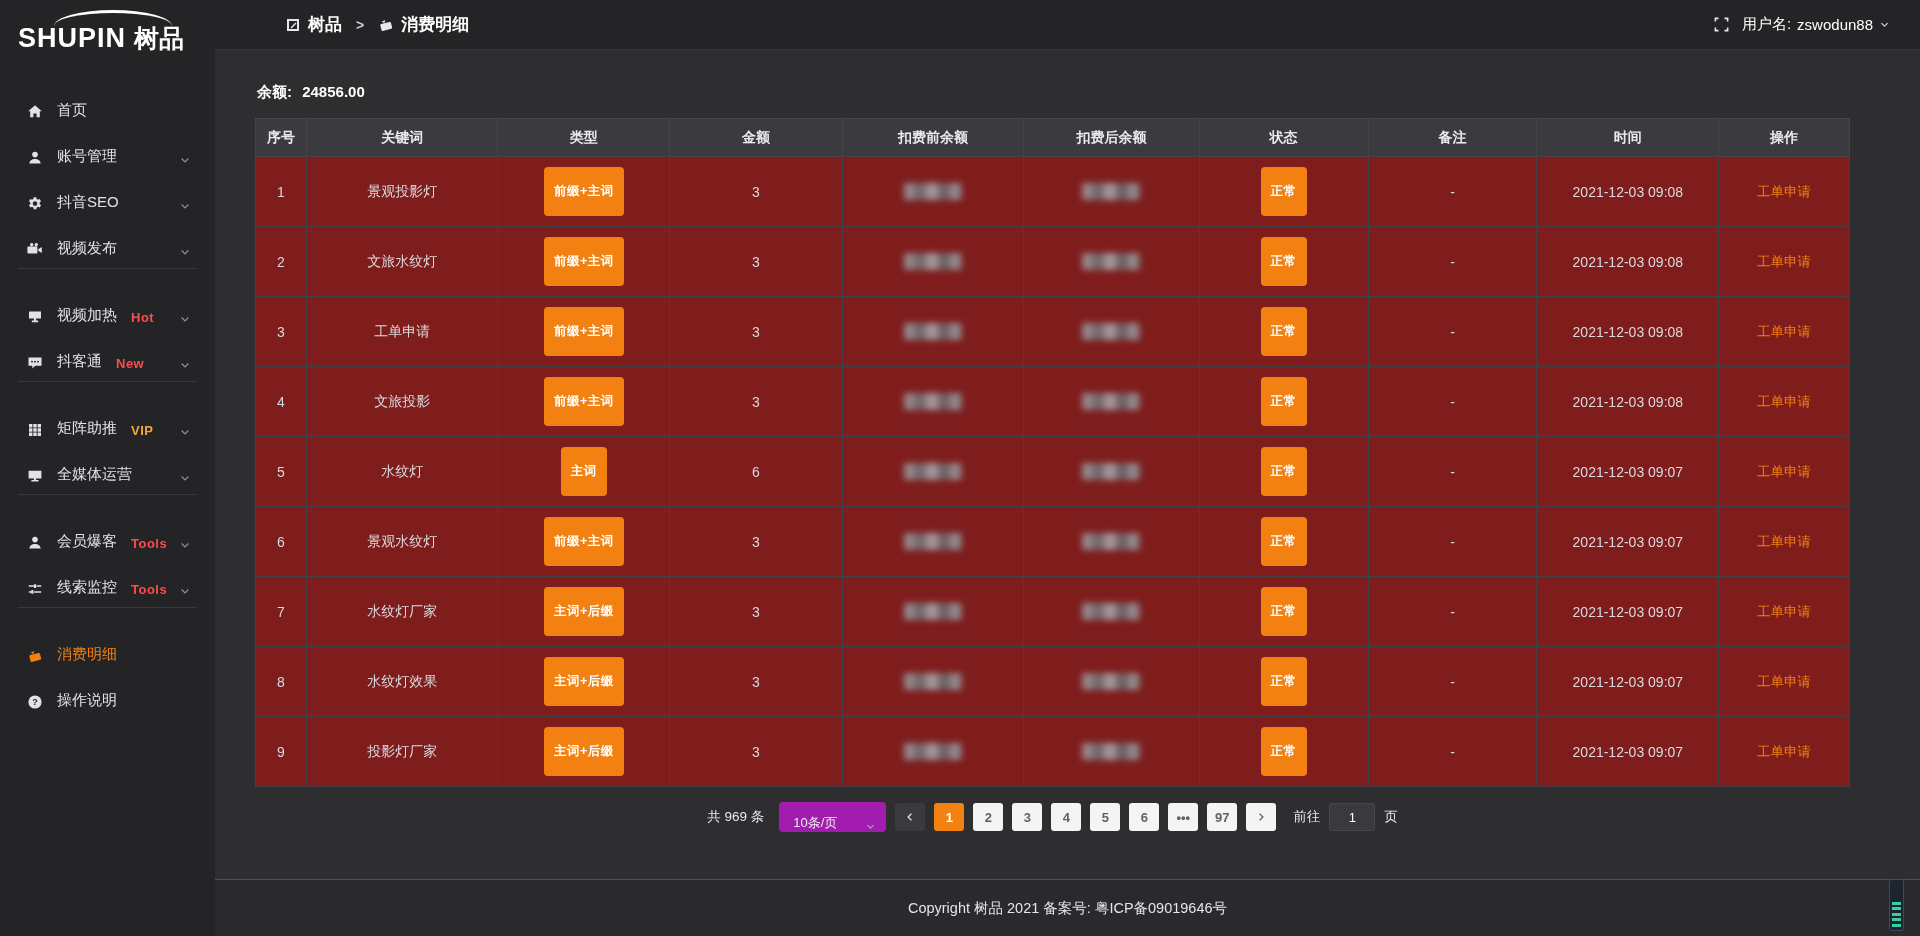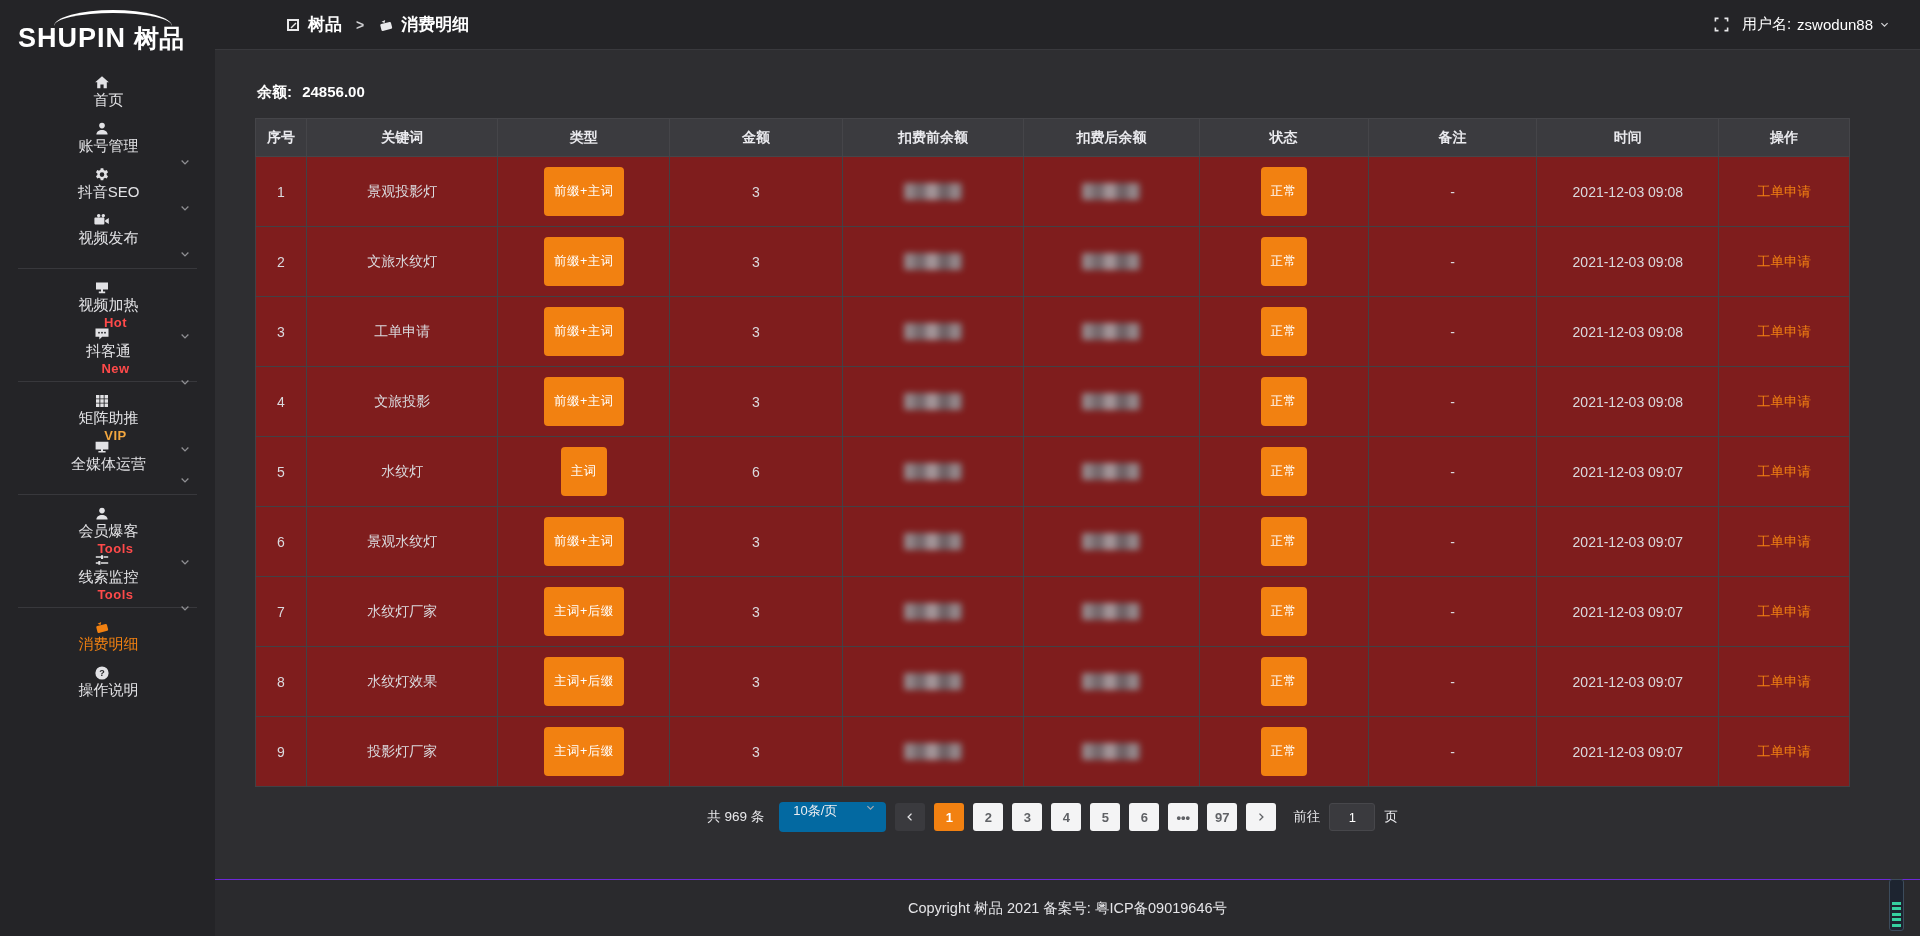--- a/index.html
+++ b/index.html
@@ -8,21 +8,21 @@
   .page { position:relative; width:1920px; height:936px; background:#2e2e31; overflow:hidden; }
 
   
   .sidebar { position:absolute; left:0; top:0; width:215px; height:100%; background:#242427; z-index:3; }
   .logo { padding:10px 0 2px 18px; height:60px; }
   .logo-arc { width:118px; height:16px; border-top:3px solid #fff; border-radius:50%/100% 100% 0 0; margin-left:36px; }
   .logo-row { display:flex; align-items:center; gap:8px; margin-top:-4px; }
   .logo-en { color:#fff; font-size:27px; font-weight:bold; letter-spacing:1px; }
   .logo-cn { color:#fff; font-size:25px; font-weight:bold; }
   .menu { padding-top:14px; }
-  .mi { display:flex; align-items:center; height:46px; padding:0 24px 0 26px; color:#e2e2e5; font-size:15px; cursor:pointer;flex-direction:column; }
+  .mi { display:flex; align-items:flex-end; height:46px; padding:0 24px 0 26px; color:#e2e2e5; font-size:15px; cursor:pointer; }
   .mi .ico { width:17px; height:17px; margin-right:14px; flex:none; display:flex; align-items:center; justify-content:center; }
   .mi .ico svg { width:16px; height:16px; fill:currentColor; }
   .mi .tag { margin-left:14px; font-weight:bold; font-size:13px; letter-spacing:.5px; }
   .tag-red { color:#ff4a4a; }
   .tag-gold { color:#f3a73f; }
   .mi .chev { margin-left:auto; color:#8f8f93; display:flex; }
   .mi .chev svg { width:12px; height:12px; stroke:currentColor; fill:none; stroke-width:1.7; }
   .mi.active { color:#f28111; }
   .menu-divider { height:1px; background:#38383c; margin:10px 18px; }
 
@@ -41,32 +41,32 @@
   .user-drop svg { width:11px; height:11px; stroke:#d5d5d8; fill:none; stroke-width:1.7; }
 
   
   .content { position:absolute; left:215px; top:51px; right:0; padding:26px 70px 0 40px; }
   .balance { font-size:15px; font-weight:bold; color:#fff; margin:6px 0 16px 2px; }
   .balance .v { margin-left:6px; }
 
   table { width:100%; border-collapse:collapse; table-layout:fixed; background:#7f1d1d; }
   th { background:#3b3b3f; height:38px; font-size:14px; font-weight:600; color:#eaeaee; border:1px solid #454549; }
   td { height:70px; text-align:center; vertical-align:middle; font-size:14px; color:#dadade; border:1px solid #414145; }
-  .badge { display:inline-block; background:#f28111; color:#fff; font-size:12.5px; font-weight:normal;
+  .badge { display:inline-block; background:#f28111; color:#fff; font-size:12.5px; font-weight:bold;
            padding:16px 10px; border-radius:4px; letter-spacing:.5px; }
   .blur-box { width:58px; height:17px; margin:0 auto; border-radius:2px; opacity:.85;
               background:repeating-linear-gradient(90deg,#98989c 0 10px,#77777c 10px 22px,#a9a9ad 22px 34px,#6f6f74 34px 46px);
               filter:blur(3px); }
   .action-link { color:#f28111; font-size:13.5px; cursor:pointer; }
 
   
   .pagination { display:flex; align-items:center; justify-content:center; gap:9px; margin-top:15px;
                 color:#e8e8eb; font-size:13.5px; }
   .pg-total { margin-right:6px; }
-  .pg-size { background:#0369a1; height:30px; border-radius:4px; display:flex; align-items:flex-start;
+  .pg-size { background:#a21caf; height:30px; border-radius:4px; display:flex; align-items:flex-end;
              gap:28px; padding:0 10px 0 14px; color:#ededf0; font-size:13px; cursor:pointer; }
   .pg-size svg { width:11px; height:11px; stroke:#a9a9ad; fill:none; stroke-width:1.7; }
   .pg-btn { min-width:30px; height:28px; background:#f4f4f5; color:#606266; border-radius:3px;
             display:flex; align-items:center; justify-content:center; font-weight:bold; font-size:13px;
             padding:0 6px; cursor:pointer; }
   .pg-btn.active { background:#f28111; color:#fff; }
   .pg-btn.prev { background:#3a3a3e; color:#e2e2e5; }
   .pg-btn svg { width:12px; height:12px; stroke:currentColor; fill:none; stroke-width:1.8; }
   .pg-goto { display:flex; align-items:center; gap:9px; margin-left:8px; }
   .pg-goto input { width:46px; height:28px; background:#3a3a3e; border:1px solid #47474b; border-radius:3px;

